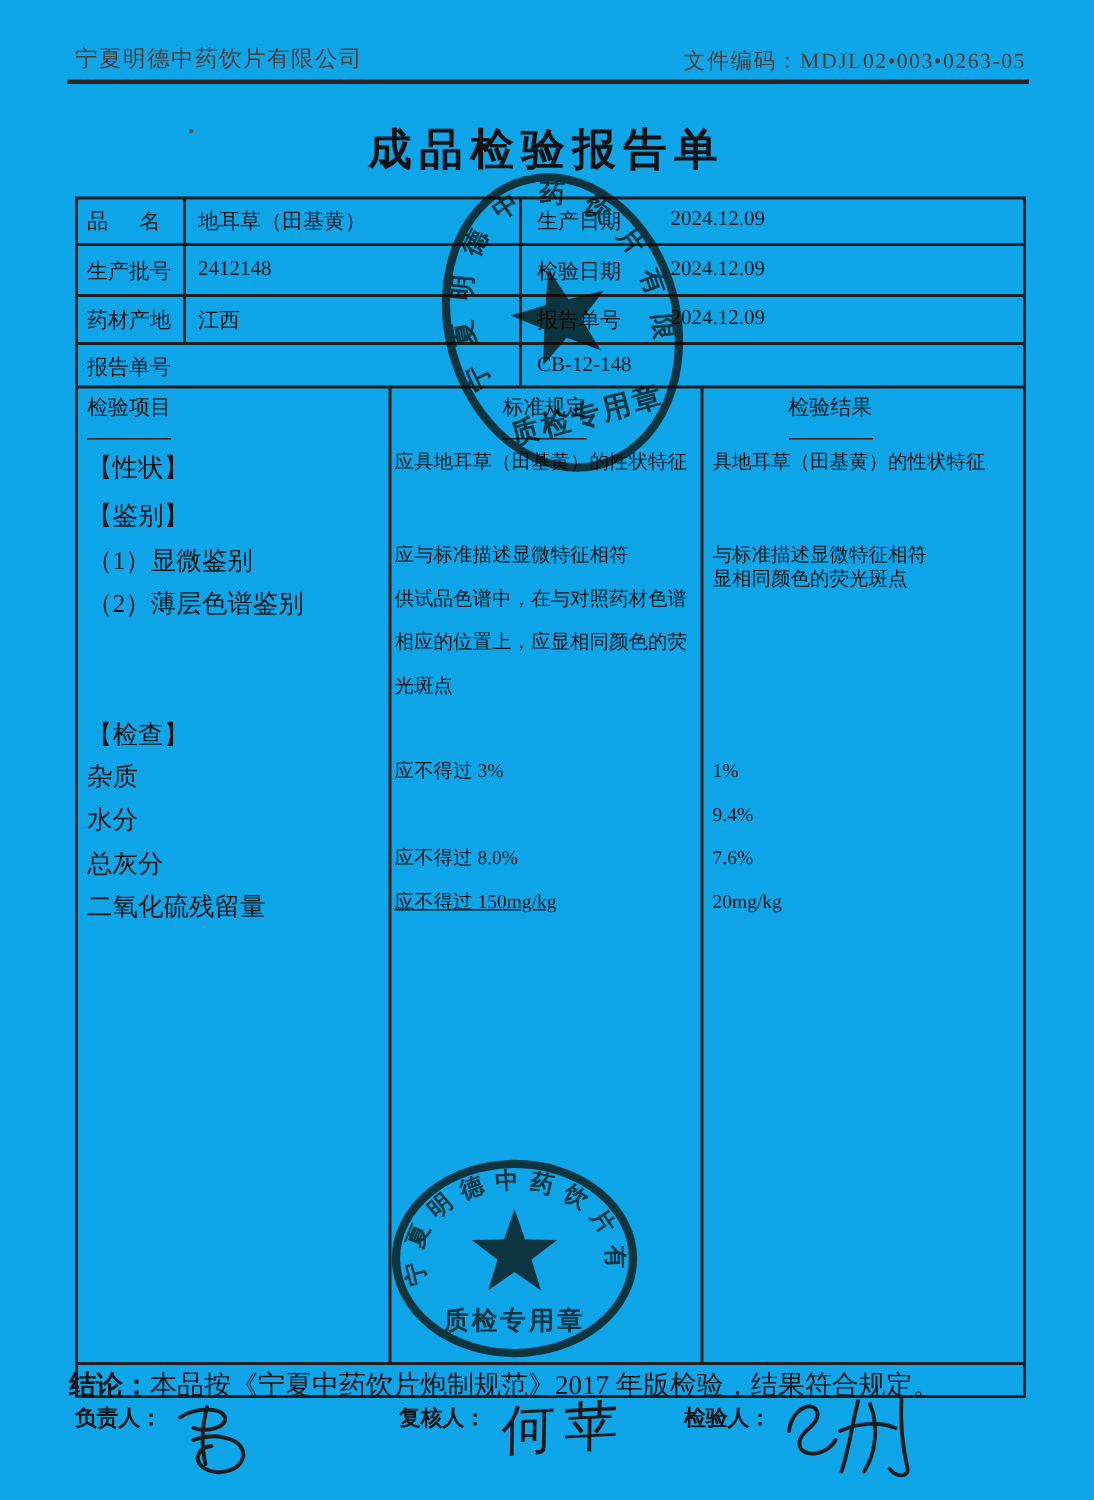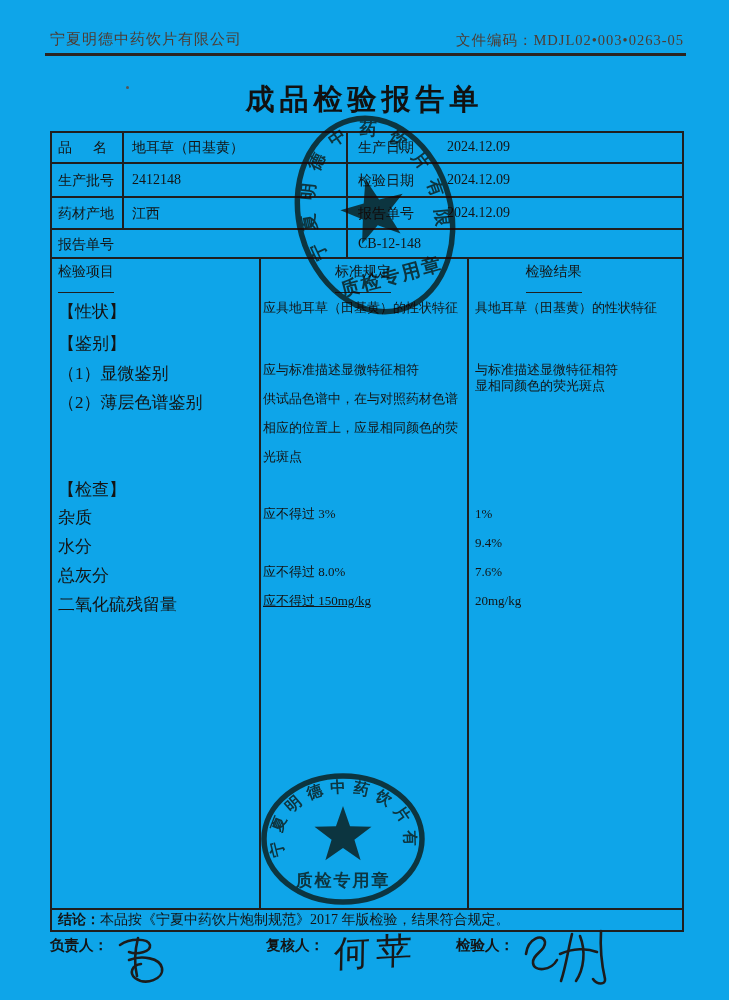--- a/index.html
+++ b/index.html
@@ -21,21 +21,21 @@
   .tborder{position:absolute; left:50px; top:131px; width:634px; height:801px;
     border:2px solid #1f1f1f; box-sizing:border-box;}
   .hl{position:absolute; height:1.5px; background:#1f1f1f; left:50px; width:634px;}
   .vl{position:absolute; width:1.5px; background:#1f1f1f;}
   .cell{position:absolute; font-size:14px; white-space:pre; color:#141414;}
   .ul{display:inline-block; border-bottom:1.4px solid #1f1f1f; padding-bottom:11px;text-align:right;}
   .colhead{position:absolute; font-size:14px; text-align:center;}
   .c1{position:absolute; left:58px; width:196px; font-size:17px; white-space:pre;}
   .c2{position:absolute; left:263px; width:199px; font-size:13px; line-height:29px; white-space:normal; word-break:break-all;}
   .c3{position:absolute; left:475px; width:202px; font-size:13px; line-height:29px; white-space:normal;}
-  .concl{position:absolute; left:58px; top:911px; width:600px; font-size:14px; white-space:pre;}
+  .concl{position:absolute; left:46px; top:911px; width:600px; font-size:18px; white-space:pre;}
   .flabel{position:absolute; top:936px; font-size:14.5px; font-weight:bold; white-space:pre;}
   .stamp{position:absolute; mix-blend-mode:multiply; opacity:.88;}
   .sig-svg{position:absolute;}
   .sig-text{
     position:absolute; font-size:36px; color:#181818;
     transform:rotate(-3deg) skewX(-4deg); letter-spacing:6px; white-space:pre;
   }
 </style>
 </head>
 <body>

